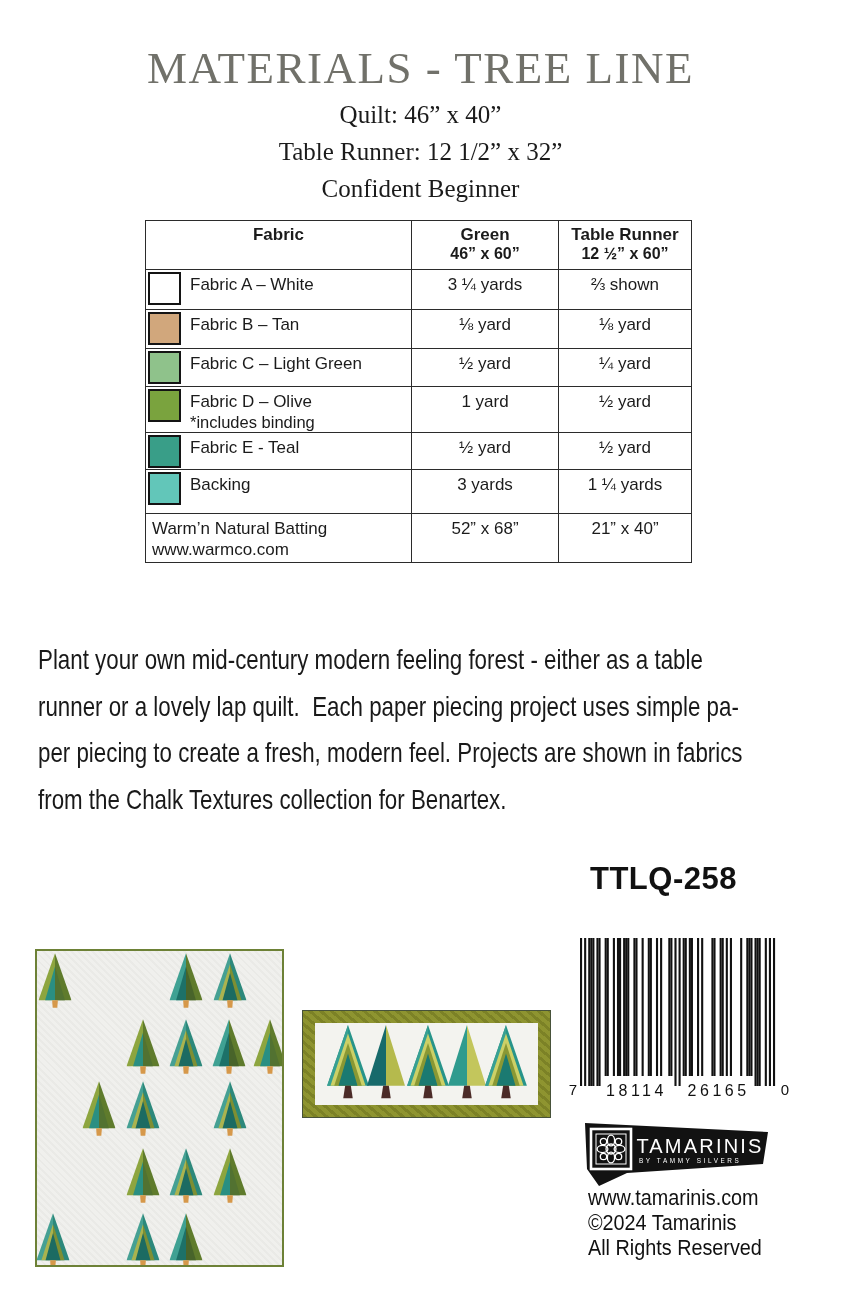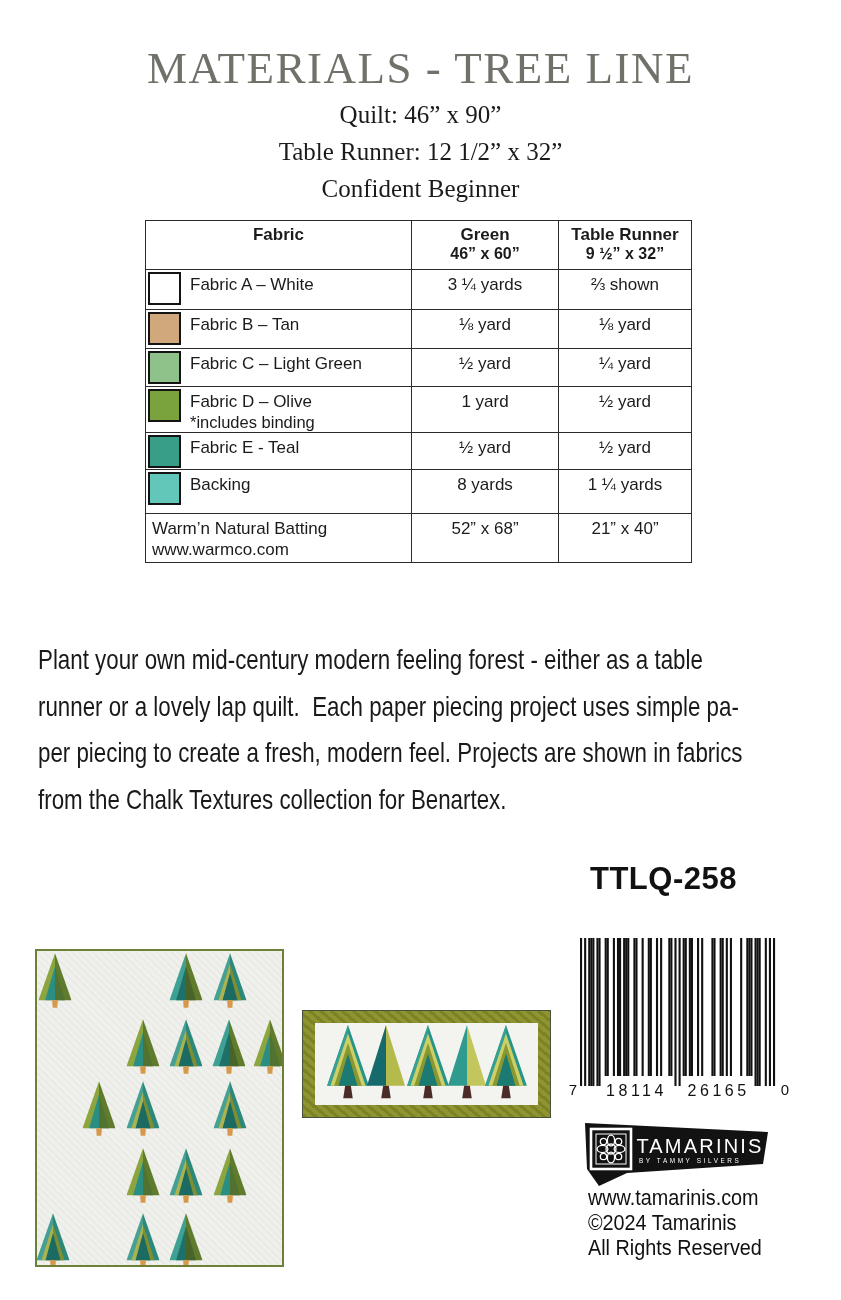--- a/index.html
+++ b/index.html
@@ -60,42 +60,42 @@
 
   .footer { position:absolute; left:588px; top:1185px; font-size:22px; line-height:25px; color:#111;
             transform:scaleX(0.9); transform-origin:left top; white-space:nowrap; }
 </style>
 </head>
 <body>
 
 <div class="page">
 
   <div class="centered title">MATERIALS - TREE LINE</div>
-  <div class="centered sub1">Quilt: 46” x 90”</div>
+  <div class="centered sub1">Quilt: 46” x 40”</div>
   <div class="centered sub2">Table Runner: 12 1/2” x 32”</div>
   <div class="centered sub3">Confident Beginner</div>
 
   <table class="mtable">
     <colgroup>
         <col class="c1">
         <col class="c2">
         <col class="c3">
       </colgroup>
     <thead>
       <tr style="height:42px;">
         <th>
           <span>Fabric</span>
         </th>
         <th>
           <div>Green</div>
           <div class="hdr-sub">46” x 60”</div>
         </th>
         <th>
           <div>Table Runner</div>
-          <div class="hdr-sub">9 ½” x 32”</div>
+          <div class="hdr-sub">12 ½” x 60”</div>
         </th>
       </tr>
     </thead>
     <tbody id="mtbody">
         <tr style="height: 40px; margin-top: 20px;">
           <td>
             <div class="fabcell">
          <div class="swatch" style="background: rgb(255, 255, 255);"></div>
          <div class="fabtext">
                 <div>Fabric A – White</div>
@@ -156,21 +156,21 @@
         </tr>
         <tr style="height: 44px;">
           <td>
             <div class="fabcell">
          <div class="swatch" style="background: rgb(98, 198, 185);"></div>
          <div class="fabtext">
                 <div>Backing</div>
               </div>
        </div>
           </td>
-       <td class="valcell">8 yards</td>
+       <td class="valcell">3 yards</td>
        <td class="valcell">1 ¼ yards</td>
         </tr>
         <tr style="height: 42px;">
           <td>
             <div class="battname">
        <div>Warm’n Natural Batting</div>
        <div>www.warmco.com</div>
      </div>
           </td>
      <td class="valcell">52” x 68”</td>

